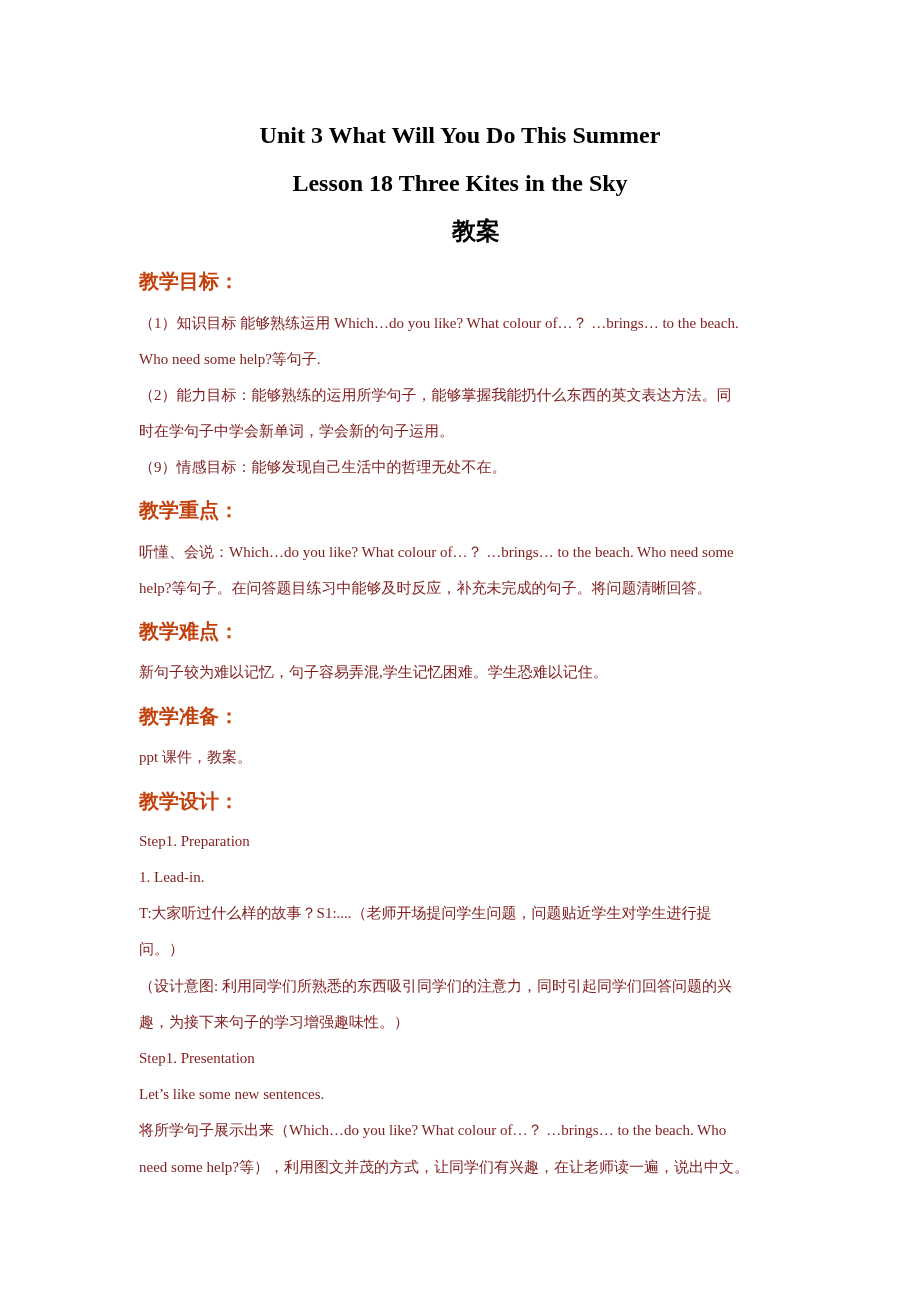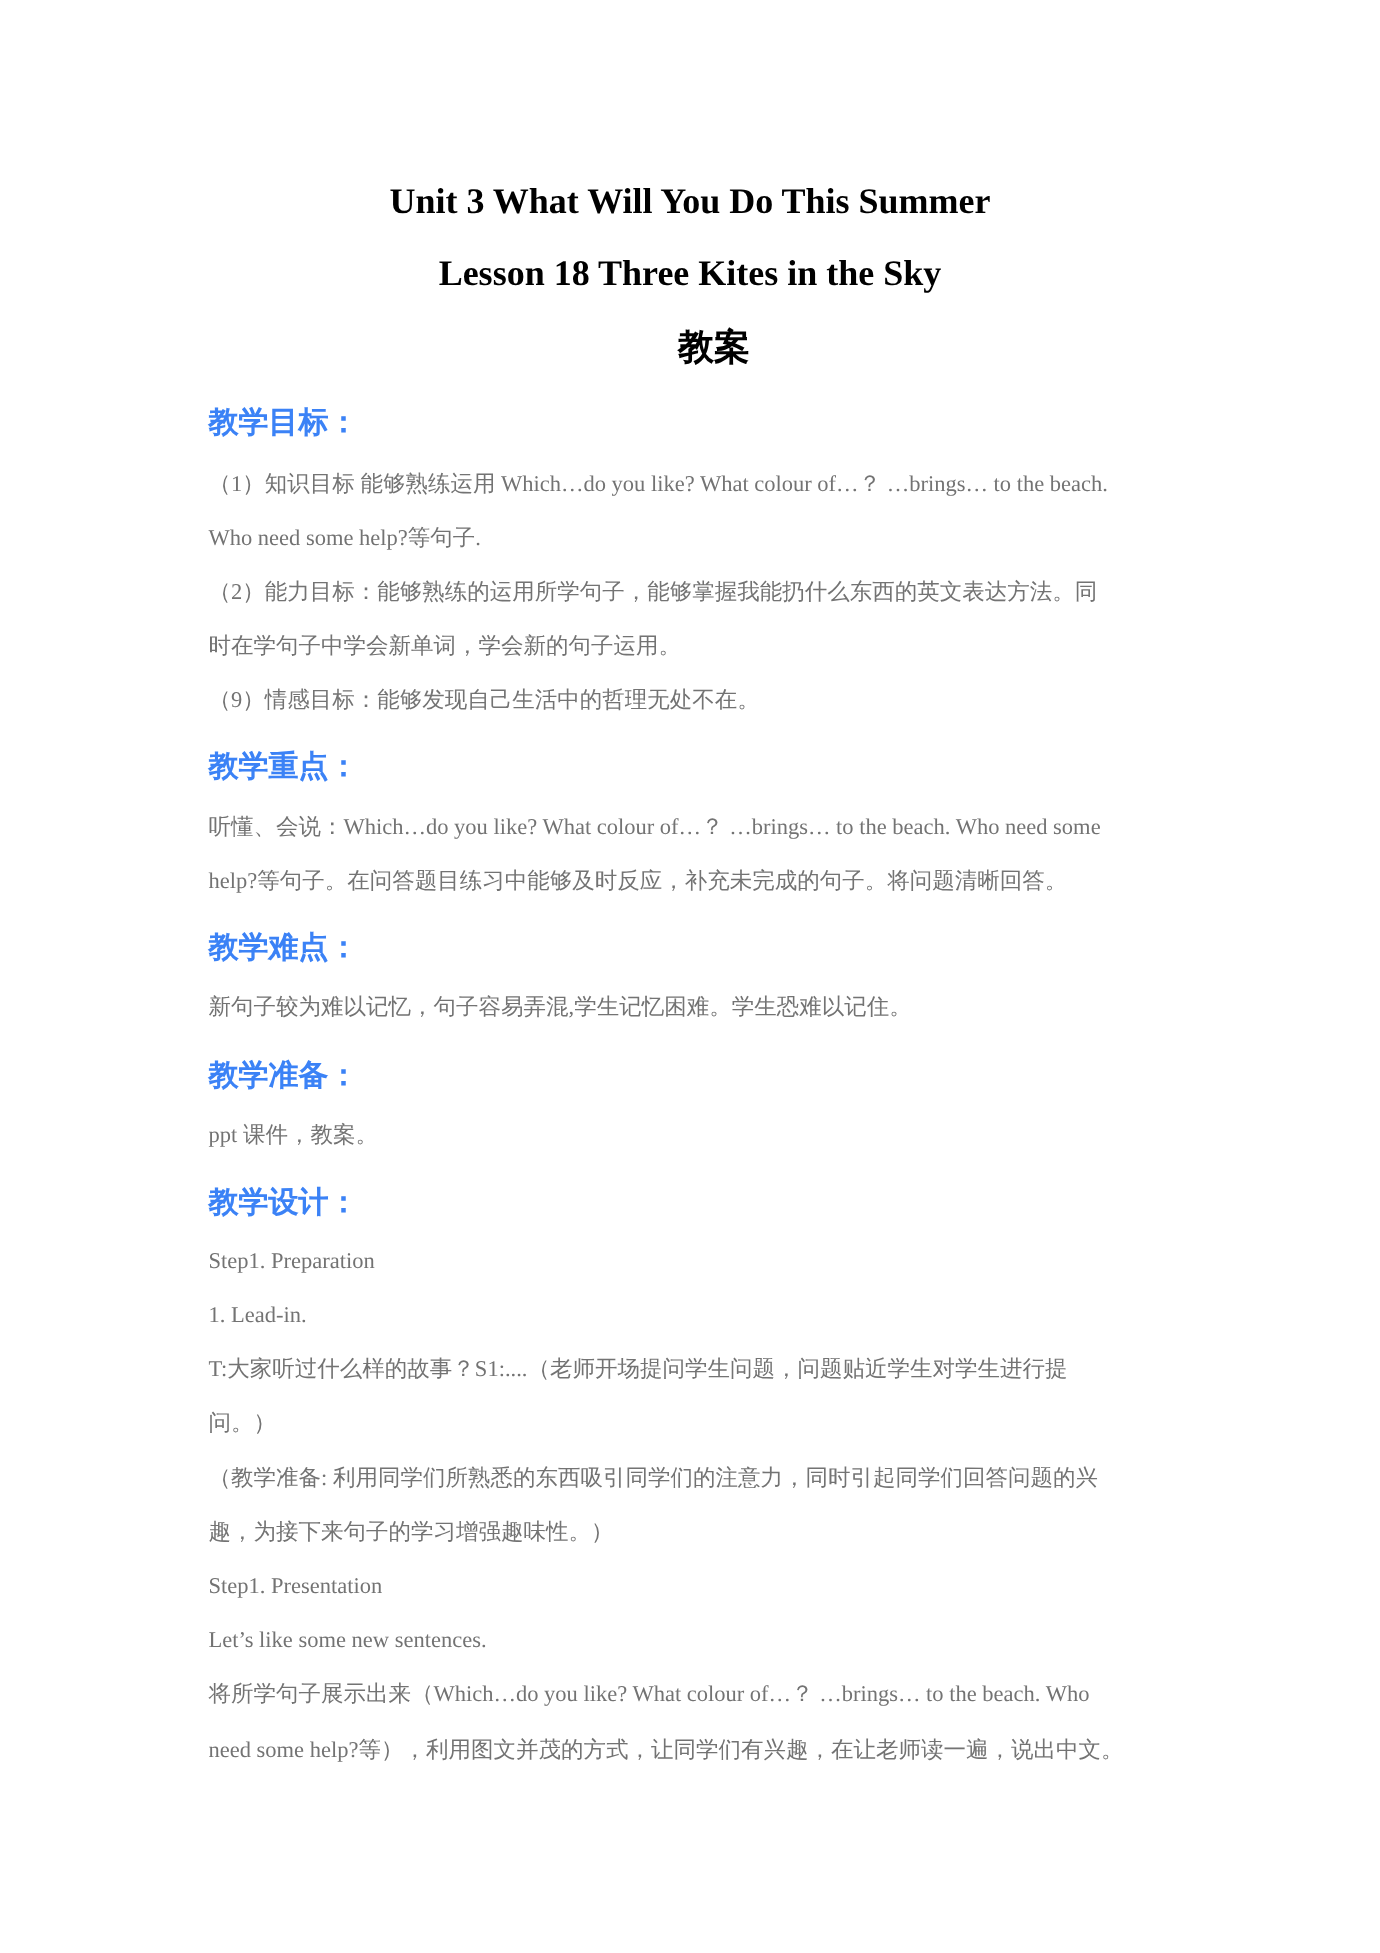--- a/index.html
+++ b/index.html
@@ -32,29 +32,29 @@
     .t1 { top: 120px; }
     .t2 { top: 168px; }
     .t3 { top: 216px; font-size: 24px; font-family: "DejaVu Sans", sans-serif; font-weight: bold; padding-left: 16px; }
     .heading {
       position: absolute;
       left: 139px;
       font-size: 20px;
       line-height: 26px;
       font-weight: bold;
       font-family: "DejaVu Sans", sans-serif;
-      color: #3b82f6;
+      color: #c2410c;
     }
     .line {
       position: absolute;
       left: 139px;
       font-size: 15px;
       line-height: 20px;
       white-space: nowrap;
-      color: #737373;
+      color: #7f1d1d;
     }
   </style>
 </head>
 <body>
 
 <div class="page">
 
   <div class="title t1">Unit 3 What Will You Do This Summer</div>
   <div class="title t2">Lesson 18 Three Kites in the Sky</div>
   <div class="title t3">教案</div>
@@ -74,20 +74,20 @@
   <div class="line" style="top:662px;">新句子较为难以记忆，句子容易弄混,学生记忆困难。学生恐难以记住。</div>
 
   <div class="heading" style="top:703px;">教学准备：</div>
   <div class="line" style="top:747px;">ppt 课件，教案。</div>
 
   <div class="heading" style="top:788px;">教学设计：</div>
   <div class="line" style="top:831px;">Step1. Preparation</div>
   <div class="line" style="top:867px;">1. Lead-in.</div>
   <div class="line" style="top:903px;">T:大家听过什么样的故事？S1:....（老师开场提问学生问题，问题贴近学生对学生进行提</div>
   <div class="line" style="top:939px;">问。）</div>
-  <div class="line" style="top:976px;">（教学准备: 利用同学们所熟悉的东西吸引同学们的注意力，同时引起同学们回答问题的兴</div>
+  <div class="line" style="top:976px;">（设计意图: 利用同学们所熟悉的东西吸引同学们的注意力，同时引起同学们回答问题的兴</div>
   <div class="line" style="top:1012px;">趣，为接下来句子的学习增强趣味性。）</div>
   <div class="line" style="top:1048px;">Step1. Presentation</div>
   <div class="line" style="top:1084px;">Let’s like some new sentences.</div>
   <div class="line" style="top:1120px;">将所学句子展示出来（Which…do you like? What colour of…？ …brings…  to the beach. Who</div>
   <div class="line" style="top:1157px;">need some help?等），利用图文并茂的方式，让同学们有兴趣，在让老师读一遍，说出中文。</div>
 
 </div>
 
 </body></html>

